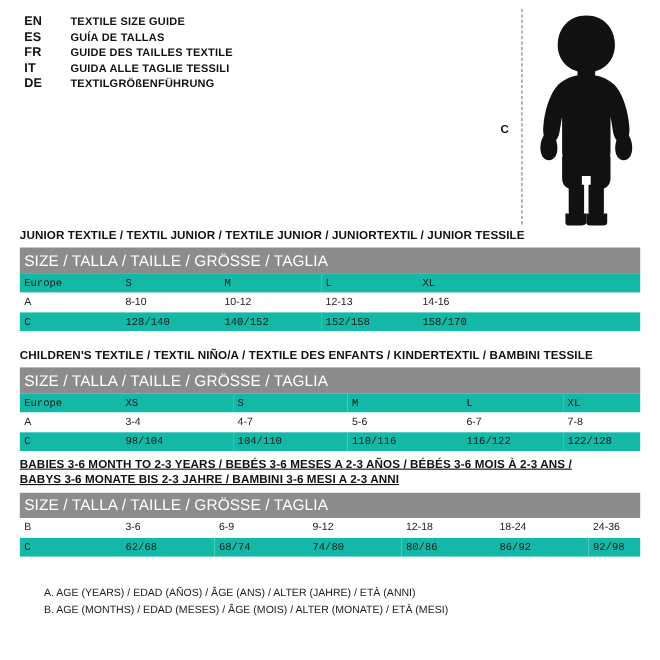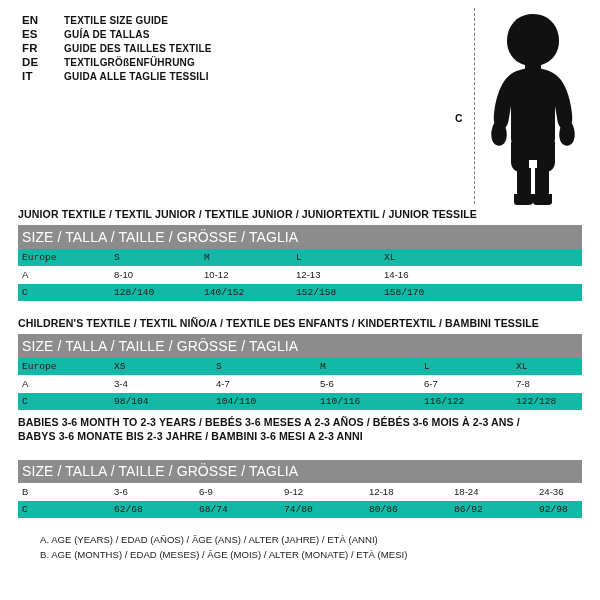--- a/index.html
+++ b/index.html
@@ -114,21 +114,22 @@
     background: #14b8a6;
     font-family: Liberation Mono, monospace;
   }
   tr.plain td {
     background: #ffffff;
   }
 
   
   .section-title.multiline {
     line-height: 1.35;
-    margin-bottom: 16px;
+    margin-bottom: 4px;
+    text-decoration: underline;
   }
 
   
   .legend {
     position: absolute;
     left: 20px;
     width: 564px;
   }
   .legend div {
     font-size: 9.6px;
@@ -148,26 +149,26 @@
     </div>
     <div class="title-row">
       <span class="lang-code">ES</span>
       <span class="lang-title">GUÍA DE TALLAS</span>
     </div>
     <div class="title-row">
       <span class="lang-code">FR</span>
       <span class="lang-title">GUIDE DES TAILLES TEXTILE</span>
     </div>
     <div class="title-row">
+      <span class="lang-code">IT</span>
+      <span class="lang-title">GUIDA ALLE TAGLIE TESSILI</span>
+    </div>
+    <div class="title-row">
       <span class="lang-code">DE</span>
       <span class="lang-title">TEXTILGRÖßENFÜHRUNG</span>
-    </div>
-    <div class="title-row">
-      <span class="lang-code">IT</span>
-      <span class="lang-title">GUIDA ALLE TAGLIE TESSILI</span>
     </div>
   </div>
 
   <div class="figure">
     <div class="dashline"></div>
     <div class="c-label">C</div>
     <svg class="fig-svg" width="104" height="196" viewBox="0 0 104 196">
       <g fill="#111111">
 
         <path d="M52 4 C36 4 26 16 26 31 C26 45 36 56 52 56 C68 56 78 45 78 31 C78 16 68 4 52 4 Z"></path>

